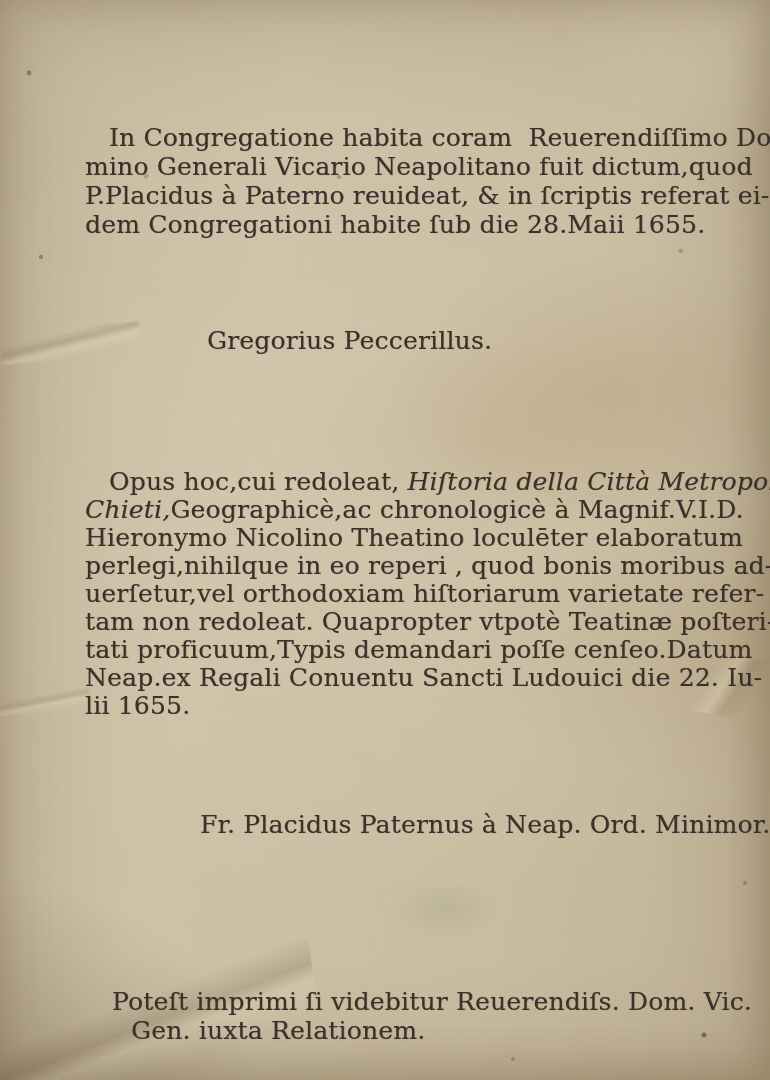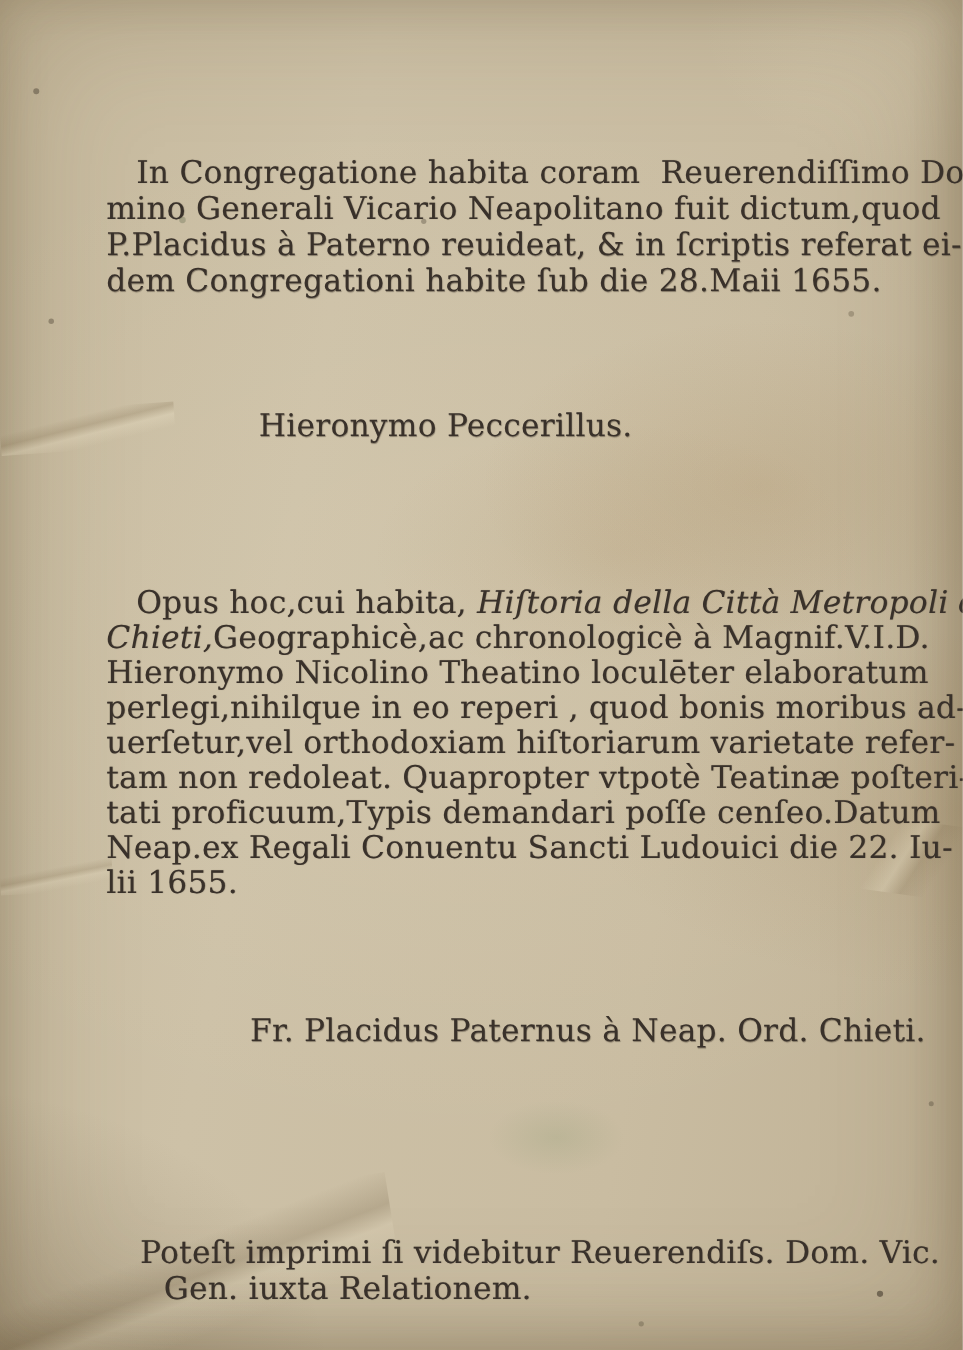--- a/index.html
+++ b/index.html
@@ -108,33 +108,33 @@
   <div class="stain-green"></div>
   <div class="specks"></div>
 
   <div class="col ink">
 
     <p class="para indent-first">In Congregatione habita coram  Reuerendiſſimo Do-
 mino Generali Vicario Neapolitano fuit dictum,quod
 P.Placidus à Paterno reuideat, &amp; in ſcriptis referat ei-
 dem Congregationi habite ſub die 28.Maii 1655.</p>
 
-    <p class="para p1-sig">Hieronymo Peccerillus.</p>
+    <p class="para p1-sig">Gregorius Peccerillus.</p>
 
-    <p class="para p2 indent-first"><span>Opus hoc,cui habita, </span><span class="italic">Hiſtoria della Città Metropoli di
+    <p class="para p2 indent-first"><span>Opus hoc,cui redoleat, </span><span class="italic">Hiſtoria della Città Metropoli di
 Chieti,</span><span>Geographicè,ac chronologicè à Magnif.V.I.D.
 Hieronymo Nicolino Theatino loculēter elaboratum
 perlegi,nihilque in eo reperi , quod bonis moribus ad-
 uerſetur,vel orthodoxiam hiſtoriarum varietate refer-
 tam non redoleat. Quapropter vtpotè Teatinæ poſteri-
 tati proficuum,Typis demandari poſſe cenſeo.Datum
 Neap.ex Regali Conuentu Sancti Ludouici die 22. Iu-
 lii 1655.</span></p>
 
-    <p class="para sig1">Fr. Placidus Paternus à Neap. Ord. Chieti.</p>
+    <p class="para sig1">Fr. Placidus Paternus à Neap. Ord. Minimor.</p>
 
 
     <p class="para p3">Poteſt imprimi ſi videbitur Reuerendiſs. Dom. Vic.
 Gen. iuxta Relationem.</p>
 
     
 
     
 
     

